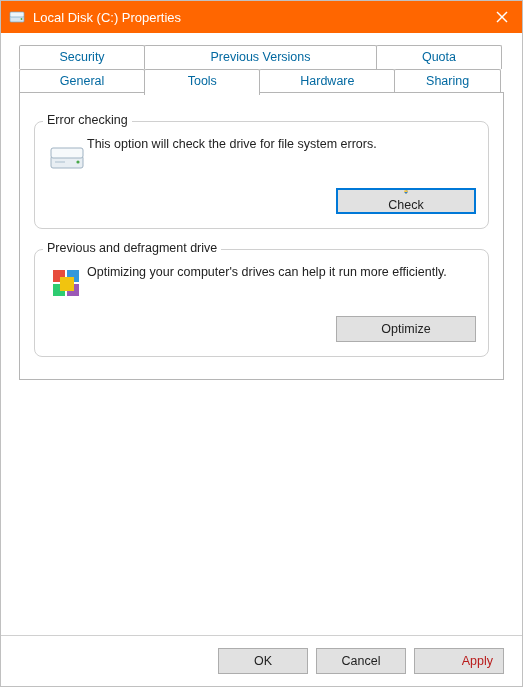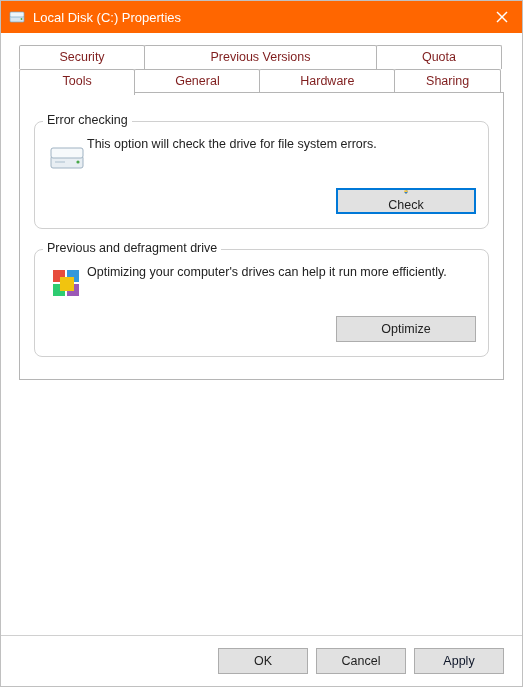--- a/index.html
+++ b/index.html
@@ -54,21 +54,21 @@
     display: flex;
     width: 100%;
   }
   .tab {
     background: #fff;
     border: 1px solid #b5b5b5;
     border-bottom: none;
     text-align: center;
     padding: 4px 0 5px 0;
     font-size: 12.5px;
-    color: #7f1d1d;
+    color: #0369a1;
     cursor: pointer;
     margin-right: -1px;
     position: relative;
   }
   .tab-row.row1 .tab { border-top-left-radius: 2px; border-top-right-radius: 2px; }
   .tab-row.row2 .tab { border-top-left-radius: 2px; border-top-right-radius: 2px; }
   .tab.active {
     background: #fff;
     z-index: 5;
     padding-bottom: 7px;
@@ -145,22 +145,23 @@
   }
   .footer {
     border-top: 1px solid #d0d0d0;
     padding: 12px 18px;
     display: flex;
     justify-content: flex-end;
     gap: 8px;
   }
   .footer .win-btn { min-width: 90px; }
   .win-btn.disabled {
-    color: #0f172a;
+    color: #b91c1c;
     cursor: default;
+    align-items: flex-end;
   }
 </style>
 </head>
 <body>
 
 <div class="window">
 
   <div class="titlebar">
     <span class="drive-icon">
       <svg viewBox="0 0 16 16">
@@ -180,22 +181,22 @@
 
   <div class="body">
 
     <div class="tabs-wrap">
       <div class="tab-row row1">
         <div class="tab" style="flex:0 0 26%;"><span>Security</span></div>
         <div class="tab" style="flex:0 0 48%;"><span>Previous Versions</span></div>
         <div class="tab" style="flex:0 0 26%;"><span>Quota</span></div>
       </div>
       <div class="tab-row row2">
+        <div class="tab" style="flex:0 0 26%;"><span>General</span></div>
         <div class="tab active" style="flex:0 0 24%;"><span>Tools</span></div>
-        <div class="tab" style="flex:0 0 26%;"><span>General</span></div>
         <div class="tab" style="flex:0 0 28%;"><span>Hardware</span></div>
         <div class="tab" style="flex:0 0 22%;"><span>Sharing</span></div>
       </div>
 
       <div class="tab-content">
 
         <div class="group">
           <div class="group-legend">Error checking</div>
           <div class="group-row">
             <div class="group-icon">

